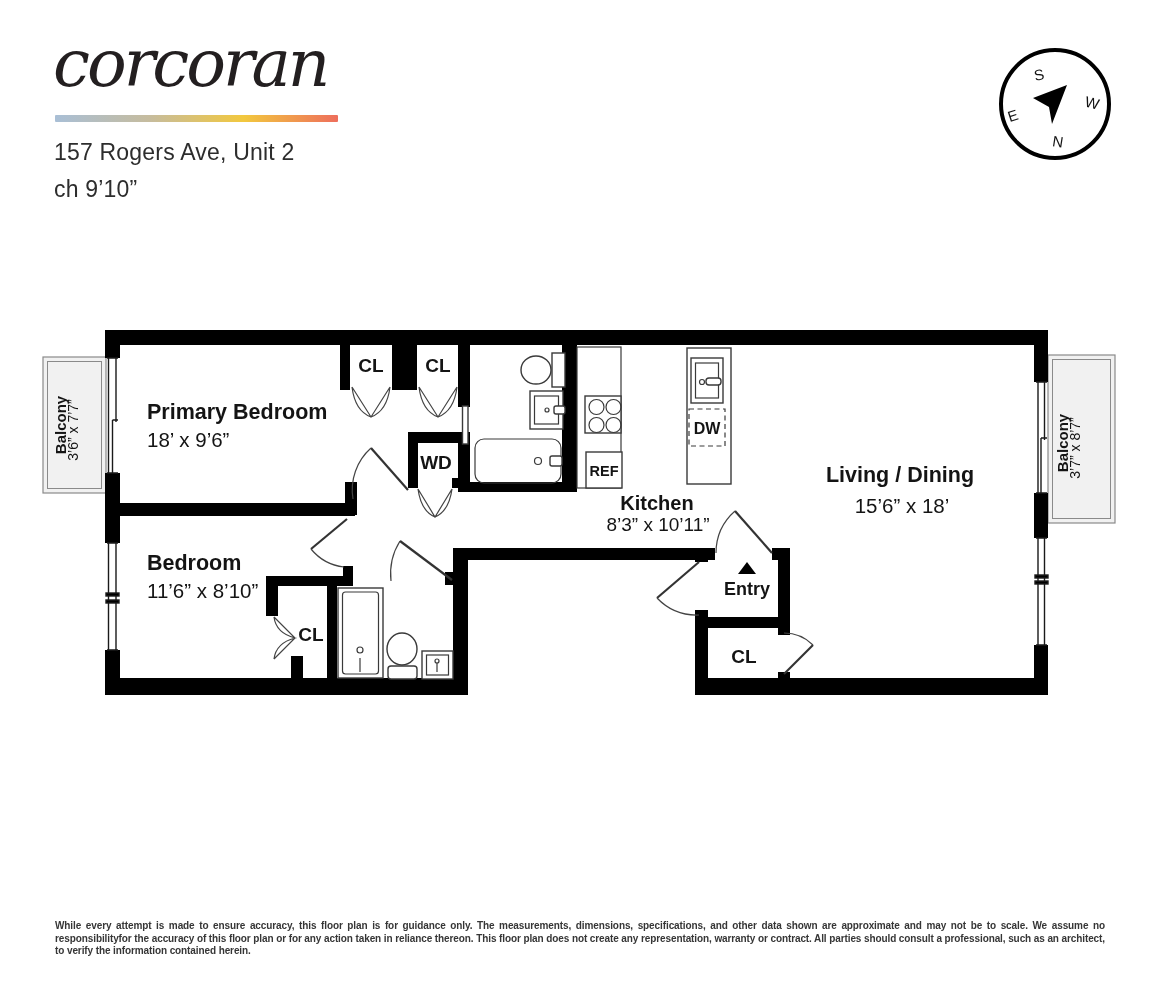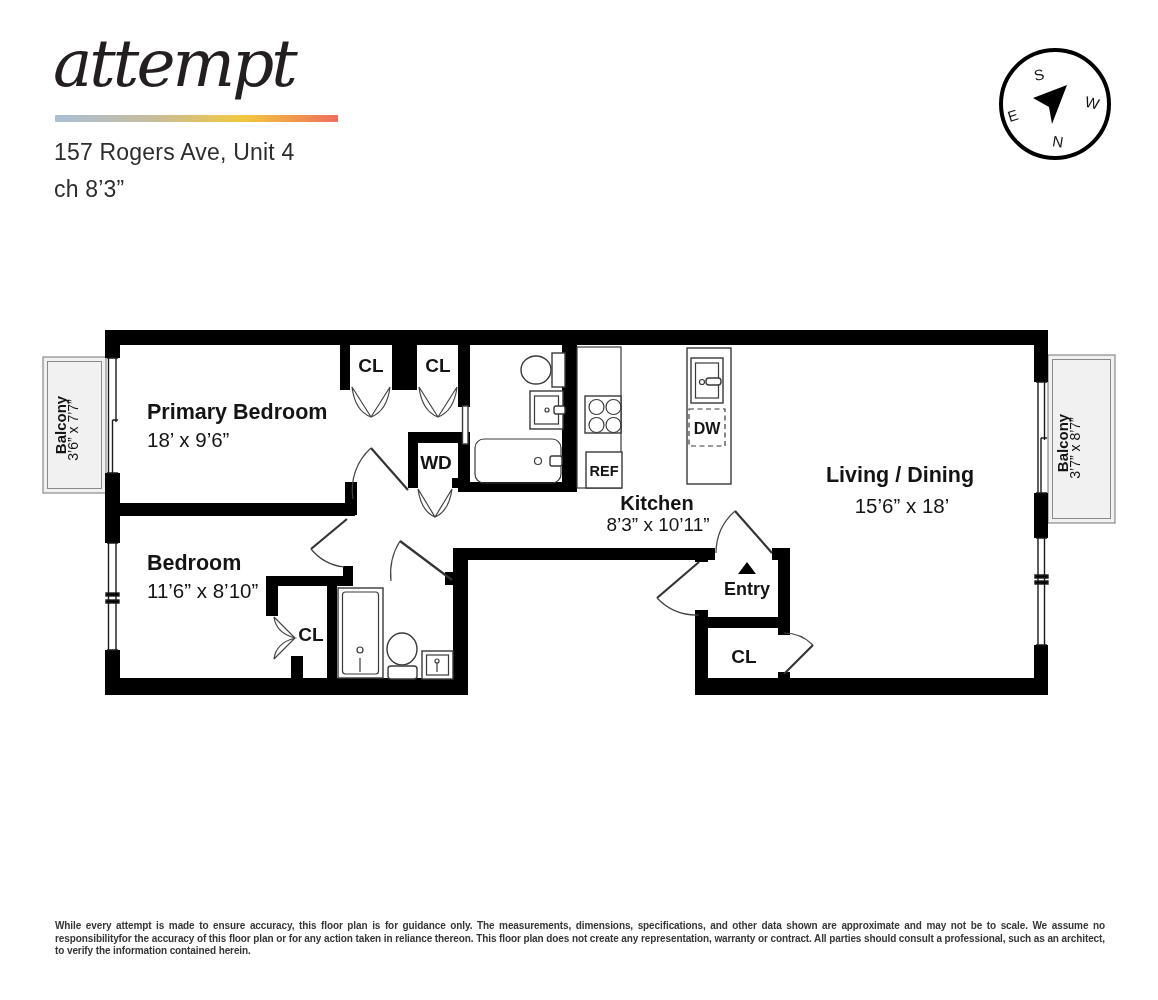--- a/index.html
+++ b/index.html
@@ -36,24 +36,24 @@
   .entry-lbl{font-family:"Liberation Sans",sans-serif;font-weight:bold;font-size:18px;}
   .balc-name{font-family:"Liberation Sans",sans-serif;font-weight:bold;font-size:15px;}
   .balc-dims{font-family:"Liberation Sans",sans-serif;font-size:14px;}
   .compass-letter{font-family:"Liberation Sans",sans-serif;font-size:15px;}
 </style>
 </head>
 <body>
 
 <div id="page">
 
-  <div id="brand">attempt</div>
+  <div id="brand">corcoran</div>
   <div id="grad-bar" style="background: linear-gradient(90deg, rgb(169, 191, 214), rgb(198, 188, 158), rgb(242, 200, 62), rgb(238, 110, 92));"></div>
-  <div id="address">157 Rogers Ave, Unit 4</div>
-  <div id="ceiling">ch 8’3”</div>
+  <div id="address">157 Rogers Ave, Unit 2</div>
+  <div id="ceiling">ch 9’10”</div>
 
   <svg id="plan-svg" width="1158" height="1000" viewBox="0 0 1158 1000">
 
     <g>
       <circle cx="1055" cy="104" r="54" fill="#ffffff" stroke="#000" stroke-width="4"></circle>
       <polygon points="1067,85 1033,98 1049,107 1052,124" fill="#000"></polygon>
       <text class="compass-letter" x="1039" y="80" text-anchor="middle" transform="rotate(-12 1039 75)">S</text>
       <text class="compass-letter" x="1092" y="108" text-anchor="middle" transform="rotate(14 1092 103)">W</text>
       <text class="compass-letter" x="1058" y="147" text-anchor="middle" transform="rotate(9 1058 142)">N</text>
       <text class="compass-letter" x="1013" y="121" text-anchor="middle" transform="rotate(-18 1013 116)">E</text>

